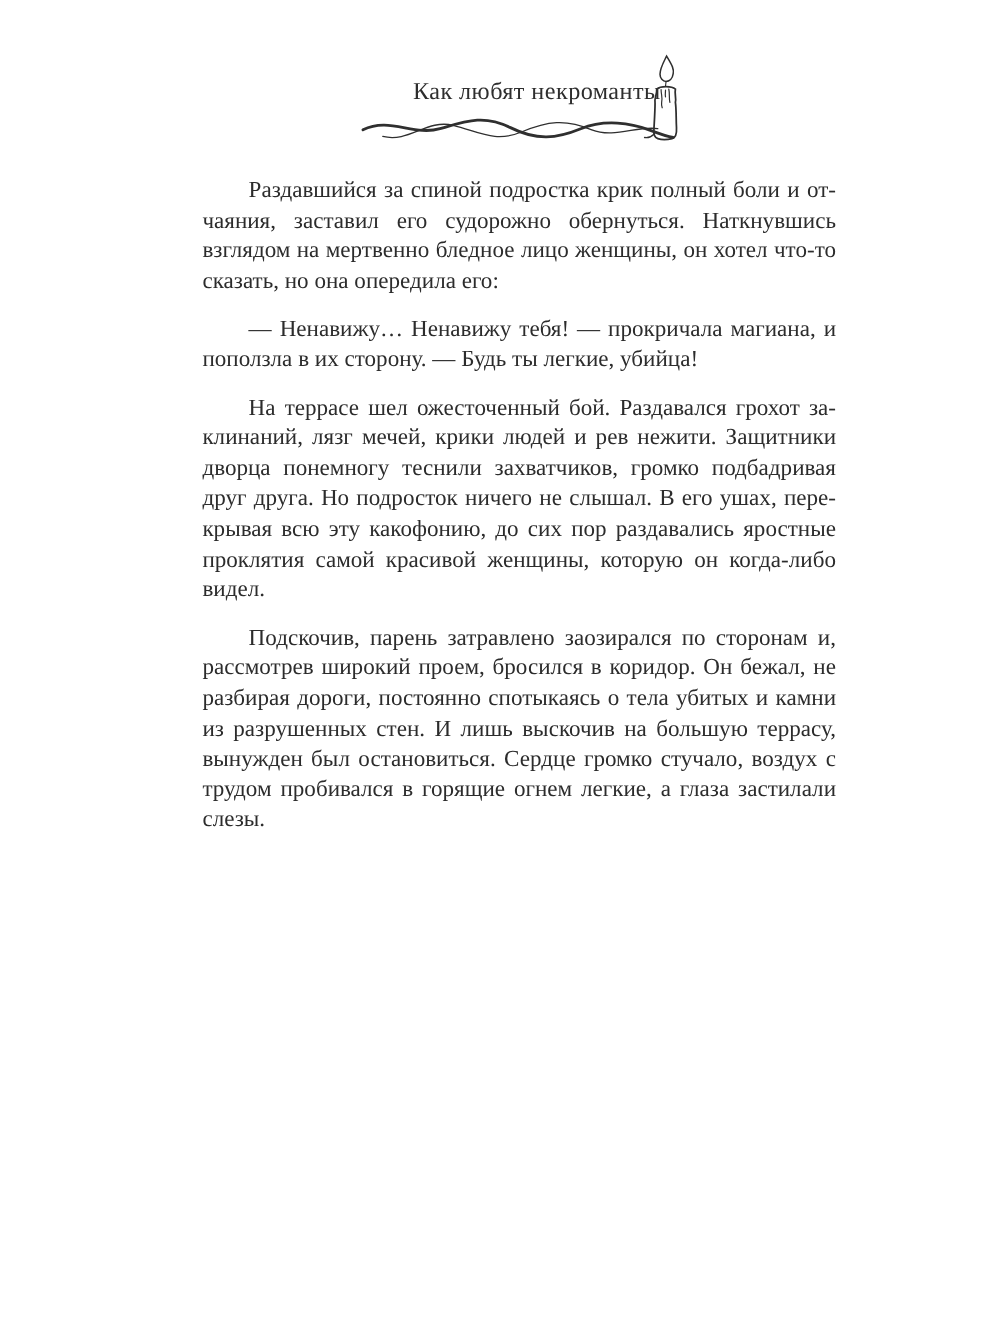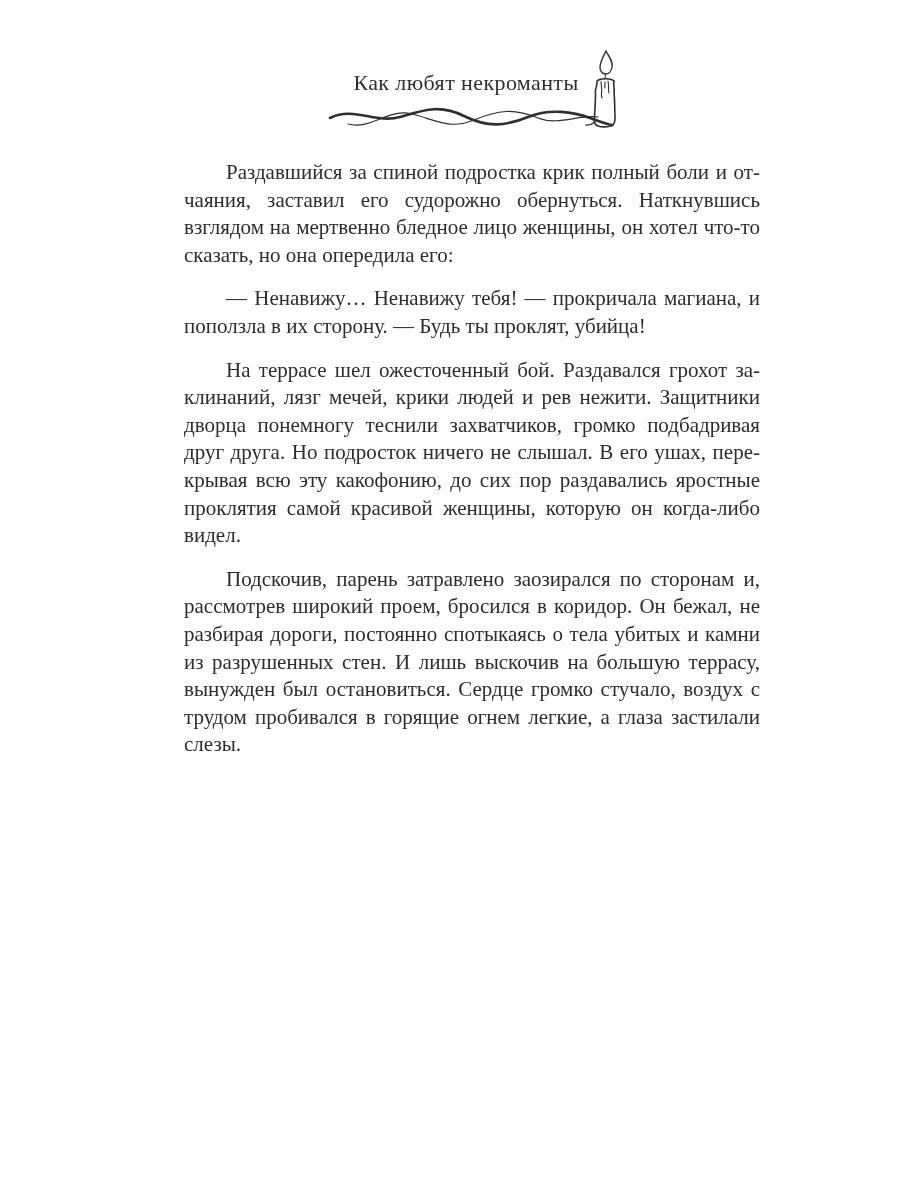--- a/index.html
+++ b/index.html
@@ -11,21 +11,21 @@
     position: relative;
     width: 900px;
     height: 1200px;
     background: #ffffff;
     overflow: hidden;
     font-family: "Liberation Serif", "DejaVu Serif", serif;
   }
   .chapter-title {
     position: absolute;
     top: 70px;
-    left: 316px;
+    left: 338px;
     width: 300px;
     margin: 0;
     text-align: center;
     font-size: 22px;
     font-weight: normal;
     letter-spacing: 0.4px;
     color: #2e2e2e;
     white-space: nowrap;
   }
   .candle {
@@ -86,18 +86,18 @@
     <path class="ink" stroke-width="1.3" d="M10.5,74 C8,76.5 5,77.5 2,77"></path>
   </svg>
 
   <svg class="flourish" viewBox="0 0 288 32" aria-hidden="true">
     <path class="ink" stroke-width="2.6" d="M2,18 C26,6 48,24 72,17 C96,10 112,4 136,16 C160,28 178,26 200,17 C222,8 246,12 262,18 C270,21 278,24 284,25"></path>
     <path class="ink" stroke-width="1.2" d="M20,24 C44,30 60,8 84,14 C108,20 122,30 146,20 C170,10 186,8 210,18 C230,26 252,14 270,17"></path>
   </svg>
 
   <main class="page-text">
     <p>Раздавшийся за спиной подростка крик полный боли и от­чаяния, заставил его судорожно обернуться. Наткнувшись взглядом на мертвенно бледное лицо женщины, он хотел что-то сказать, но она опередила его:</p>
-    <p>— Ненавижу… Ненавижу тебя! — прокричала магиана, и поползла в их сторону. — Будь ты проклят, убийца!</p>
+    <p>— Ненавижу… Ненавижу тебя! — прокричала магиана, и поползла в их сторону. — Будь ты легкие, убийца!</p>
     <p>На террасе шел ожесточенный бой. Раздавался грохот за­клинаний, лязг мечей, крики людей и рев нежити. Защитники дворца понемногу теснили захватчиков, громко подбадривая друг друга. Но подросток ничего не слышал. В его ушах, пере­крывая всю эту какофонию, до сих пор раздавались яростные проклятия самой красивой женщины, которую он когда-либо видел.</p>
     <p>Подскочив, парень затравлено заозирался по сторонам и, рассмотрев широкий проем, бросился в коридор. Он бежал, не разбирая дороги, постоянно спотыкаясь о тела убитых и камни из разрушенных стен. И лишь выскочив на большую террасу, вынужден был остановиться. Сердце громко стучало, воздух с трудом пробивался в горящие огнем легкие, а глаза застилали слезы.</p>
   </main>
 
 </div>
 
 </body></html>

